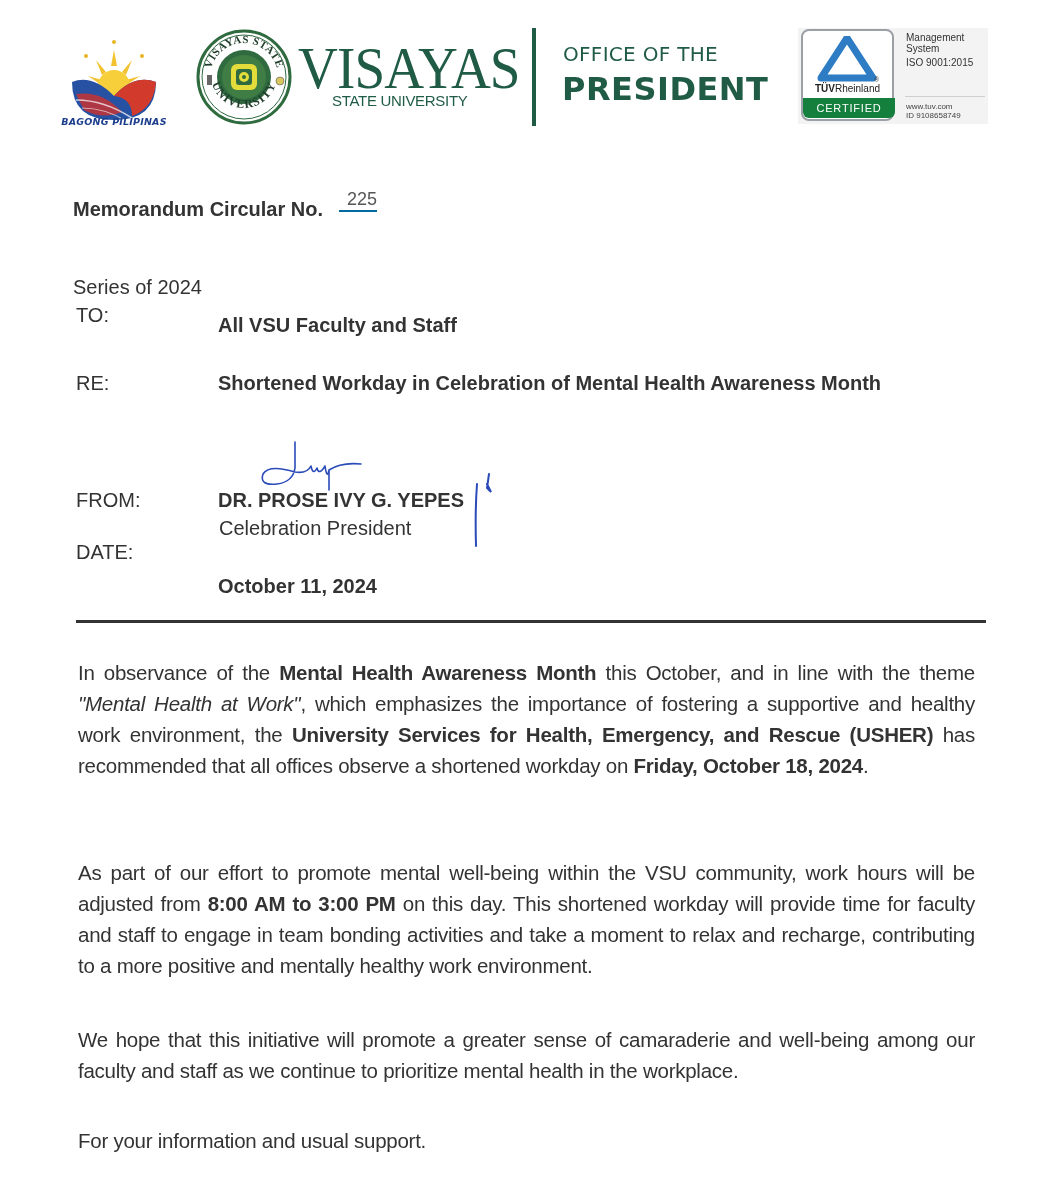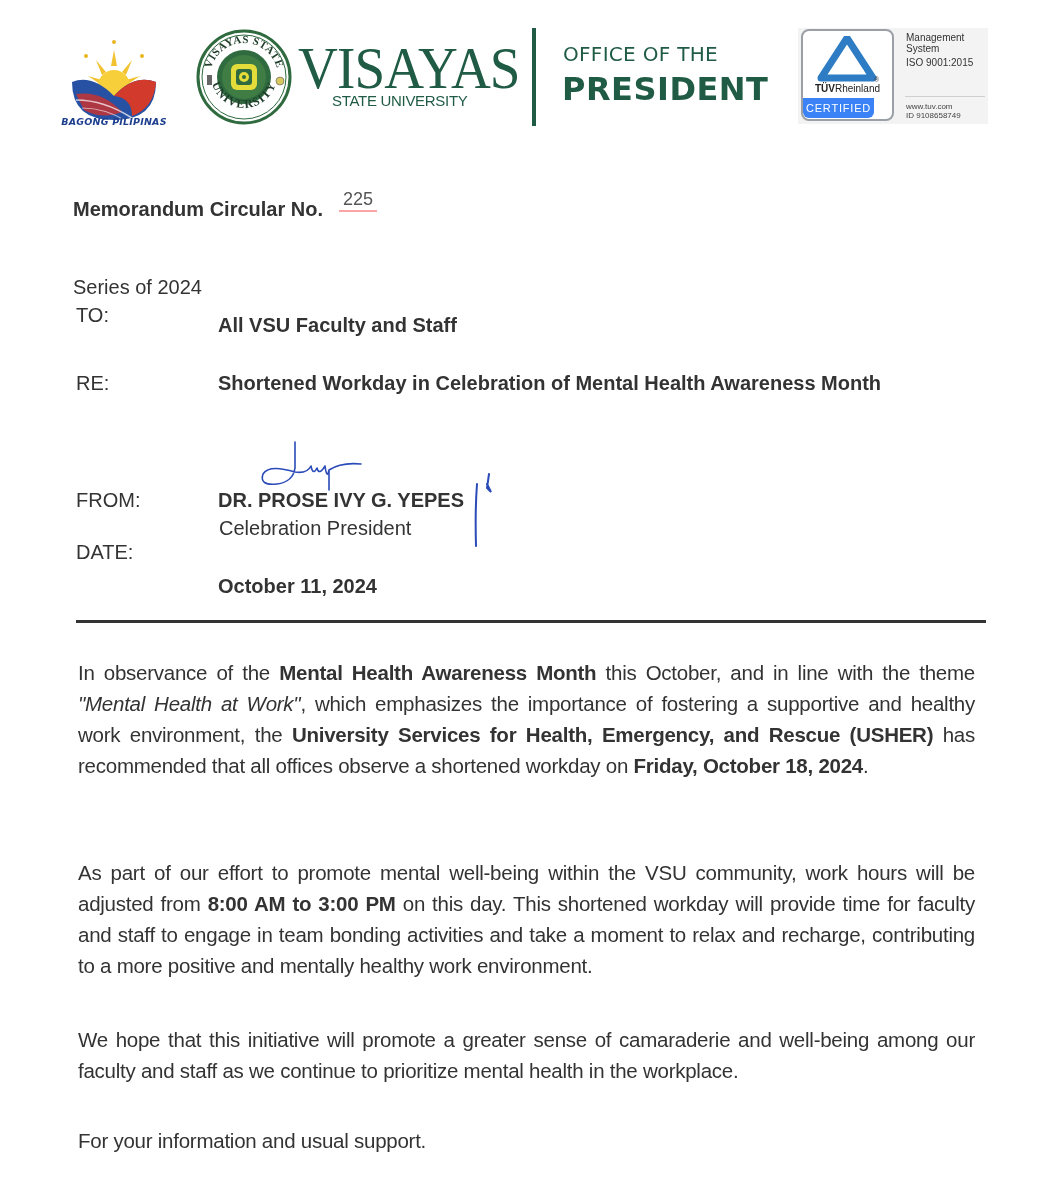--- a/index.html
+++ b/index.html
@@ -51,43 +51,43 @@
       left: 801px; top: 29px; width: 93px; height: 92px;
       border: 2px solid #9aa0a6; border-radius: 8px; background: #ffffff; overflow: hidden;
       box-sizing: border-box;
     }
     .tuv-name {
       left: 801px; top: 83px; width: 93px; text-align: center;
       font-family: "Liberation Sans", sans-serif; font-size: 10px; color: #222;
     }
     .tuv-name b { font-weight: bold; }
     .tuv-cert {
-      left: 803px; top: 98px; width: 71px; height: 20px; background: #3b82f6;
+      left: 803px; top: 98px; width: 92px; height: 20px; background: #15803d;
       border-radius: 0 0 6px 6px; color: #fff; text-align: center;
       font-family: "Liberation Sans", sans-serif; font-size: 11px; line-height: 20px; letter-spacing: 0.8px;
     }
     .tuv-reg { left: 874px; top: 76px; font-size: 7px; color: #444; }
     .tuv-mgmt {
       left: 906px; top: 32px; width: 80px;
       font-family: "Liberation Sans", sans-serif; font-size: 10px; line-height: 11px; color: #333;
     }
     .tuv-iso { left: 906px; top: 57px; font-size: 10px; color: #333; }
     .tuv-web {
       left: 906px; top: 102px; font-size: 8px; line-height: 9px; color: #444;
     }
     .tuv-sep { left: 905px; top: 96px; width: 80px; height: 1px; background: #cfcfcf; }
 
     
     .memo-title {
       left: 73px; top: 198px; font-size: 20px; font-weight: bold; color: #333;
     }
     .memo-no {
-      left: 339px; top: 188px; width: 38px; text-align: center;
+      left: 339px; top: 188px; width: 38px; text-align: right;
       font-size: 18px; color: #555; font-weight: normal;
-      border-bottom: 2px solid #fca5a5; line-height: 22px;
+      border-bottom: 2px solid #0369a1; line-height: 22px;
     }
     .memo-series { left: 73px; top: 228px; font-size: 20px; color: #333; margin-top: 48px; }
 
     .field-label { left: 76px; font-size: 20px; color: #333; }
     .field-value { left: 218px; font-size: 20px; color: #333; font-weight: bold; }
     .field-sub { left: 219px; font-size: 20px; color: #333; font-weight: normal; }
 
     .rule { left: 76px; top: 620px; width: 910px; height: 3px; background: #333; }
 
     

